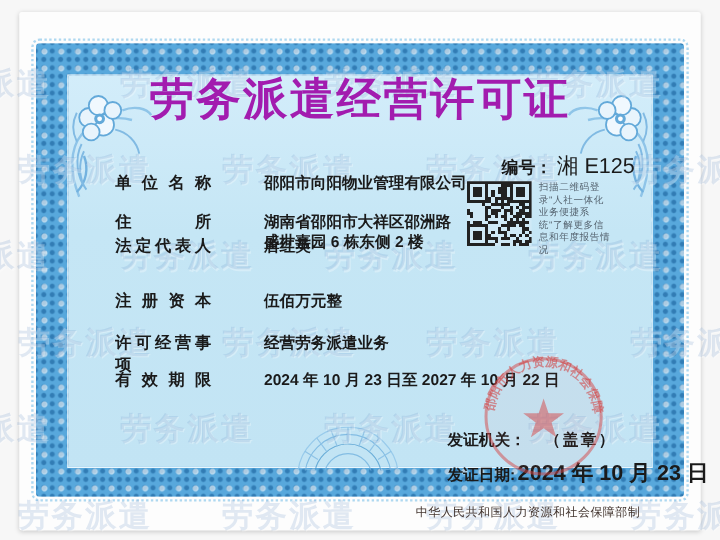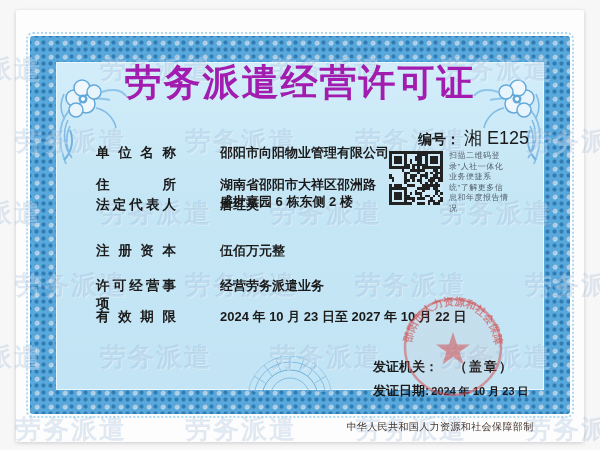--- a/index.html
+++ b/index.html
@@ -67,21 +67,21 @@
   }
   .field-row{position:absolute;left:96px;display:flex;align-items:flex-start;gap:36px;}
   .field-label{
     width:80px;font-size:13.5px;font-weight:700;
     text-align:justify;text-align-last:justify;flex:none;
   }
   .field-value{margin-left:8px;font-size:13px;font-weight:600;line-height:17px;max-width:330px;}
   .issuer-row,.date-row{position:absolute;left:373px;display:flex;align-items:baseline;margin-top:21px;}
   .issuer-label,.date-label{font-size:13px;font-weight:700;}
   .issuer-value{font-size:13px;font-weight:700;margin-left:16px;letter-spacing:2px;}
-  .date-value{font-size:11px;font-weight:600;margin-left:2px;}
+  .date-value{font-size:18px;font-weight:600;margin-left:2px;}
   .seal{position:absolute;left:398px;top:292px;z-index:7;pointer-events:none;}
   .footer-line{
     position:absolute;left:340px;top:420px;width:200px;text-align:center;
     font-family:"Liberation Serif","DejaVu Serif",serif;
     font-size:10px;color:#42342e;letter-spacing:.4px;z-index:6;
   }
 </style>
 </head>
 <body>
 

